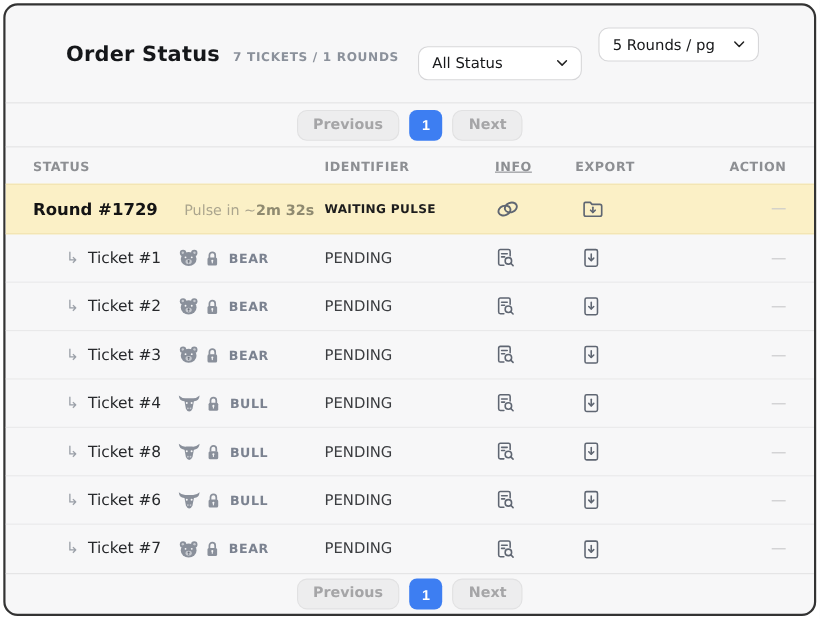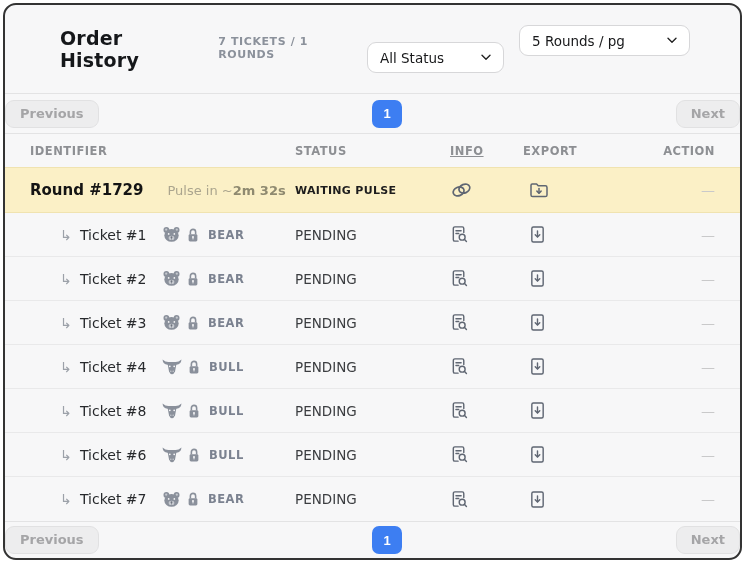--- a/index.html
+++ b/index.html
@@ -13,25 +13,25 @@
   .header { height:88px; flex:0 0 88px; display:flex; align-items:center; padding:0 50px 0 55px; }
   .title-wrap { display:flex; align-items:baseline; gap:12px; }
   .page-title { font-size:19px; font-weight:bold; color:#15171a; letter-spacing:.2px; }
   .subtitle { font-size:11px; font-weight:bold; color:#8b919b; letter-spacing:.6px; }
   .filters { margin-left:auto; display:flex; gap:15px; }
   .select {
     background:#ffffff; border:1px solid #d7d7d9; border-radius:9px;
     height:31px; display:flex; align-items:center; justify-content:space-between;
     padding:0 12px; font-size:13.5px; color:#17181a; cursor:pointer;
   }
-  .select.status { width:137px;margin-top:17px; }
-  .select.pagesize { width:171px; }
+  .select.status { width:149px;margin-top:17px; }
+  .select.pagesize { width:146px; }
   .chevron svg { display:block; }
   
-  .pagebar { flex:0 0 40px; border-top:1px solid #e3e3e4; display:flex; align-items:center; justify-content:space-between; gap:9px; }
+  .pagebar { flex:0 0 40px; border-top:1px solid #e3e3e4; display:flex; align-items:center; justify-content:center; gap:9px; }
   .pagebar.bottom { flex:1 1 auto; border-top:1px solid #e3e3e4; }
   .pg-btn {
     background:#ededee; border:1px solid #e1e1e2; border-radius:9px;
     color:#a5a5a7; font-weight:bold; font-size:13px; padding:5px 14px 6px;
     font-family:inherit; cursor:pointer;
   }
   .pg-current {
     background:#3d7ef2; color:#ffffff; border:none; border-radius:7px;
     width:30px; height:28px; display:flex; align-items:center; justify-content:center;
     font-weight:bold; font-size:13px; cursor:pointer;
@@ -60,21 +60,21 @@
   .action-cell { text-align:right; color:#c9c9ca; font-size:14px; }
   svg { display:block; }
 </style>
 </head>
 <body>
 
 <div class="card">
 
   <div class="header">
     <div class="title-wrap">
-      <span class="page-title">Order History</span>
+      <span class="page-title">Order Status</span>
       <span class="subtitle">7 TICKETS / 1 ROUNDS</span>
     </div>
     <div class="filters">
       <div class="select status">
         <span>All Status</span>
         <span class="chevron">
           <svg width="10" height="7" viewBox="0 0 10 7">
               <path d="M1 1.2 L5 5.2 L9 1.2" fill="none" stroke="#222" stroke-width="1.4" stroke-linecap="round" stroke-linejoin="round"></path>
             </svg>
         </span>
@@ -90,22 +90,22 @@
     </div>
   </div>
 
   <div class="pagebar">
     <button class="pg-btn">Previous</button>
     <button class="pg-current">1</button>
     <button class="pg-btn">Next</button>
   </div>
 
   <div class="grid-row table-head">
+    <span>STATUS</span>
     <span>IDENTIFIER</span>
-    <span>STATUS</span>
     <span class="col-info">INFO</span>
     <span>EXPORT</span>
     <span class="col-action">ACTION</span>
   </div>
 
   <div class="grid-row round-row">
     <div class="round-id">
       <span class="round-label">Round #1729</span>
       <span class="pulse"><span>Pulse in ~</span><b>2m 32s</b></span>
     </div>

